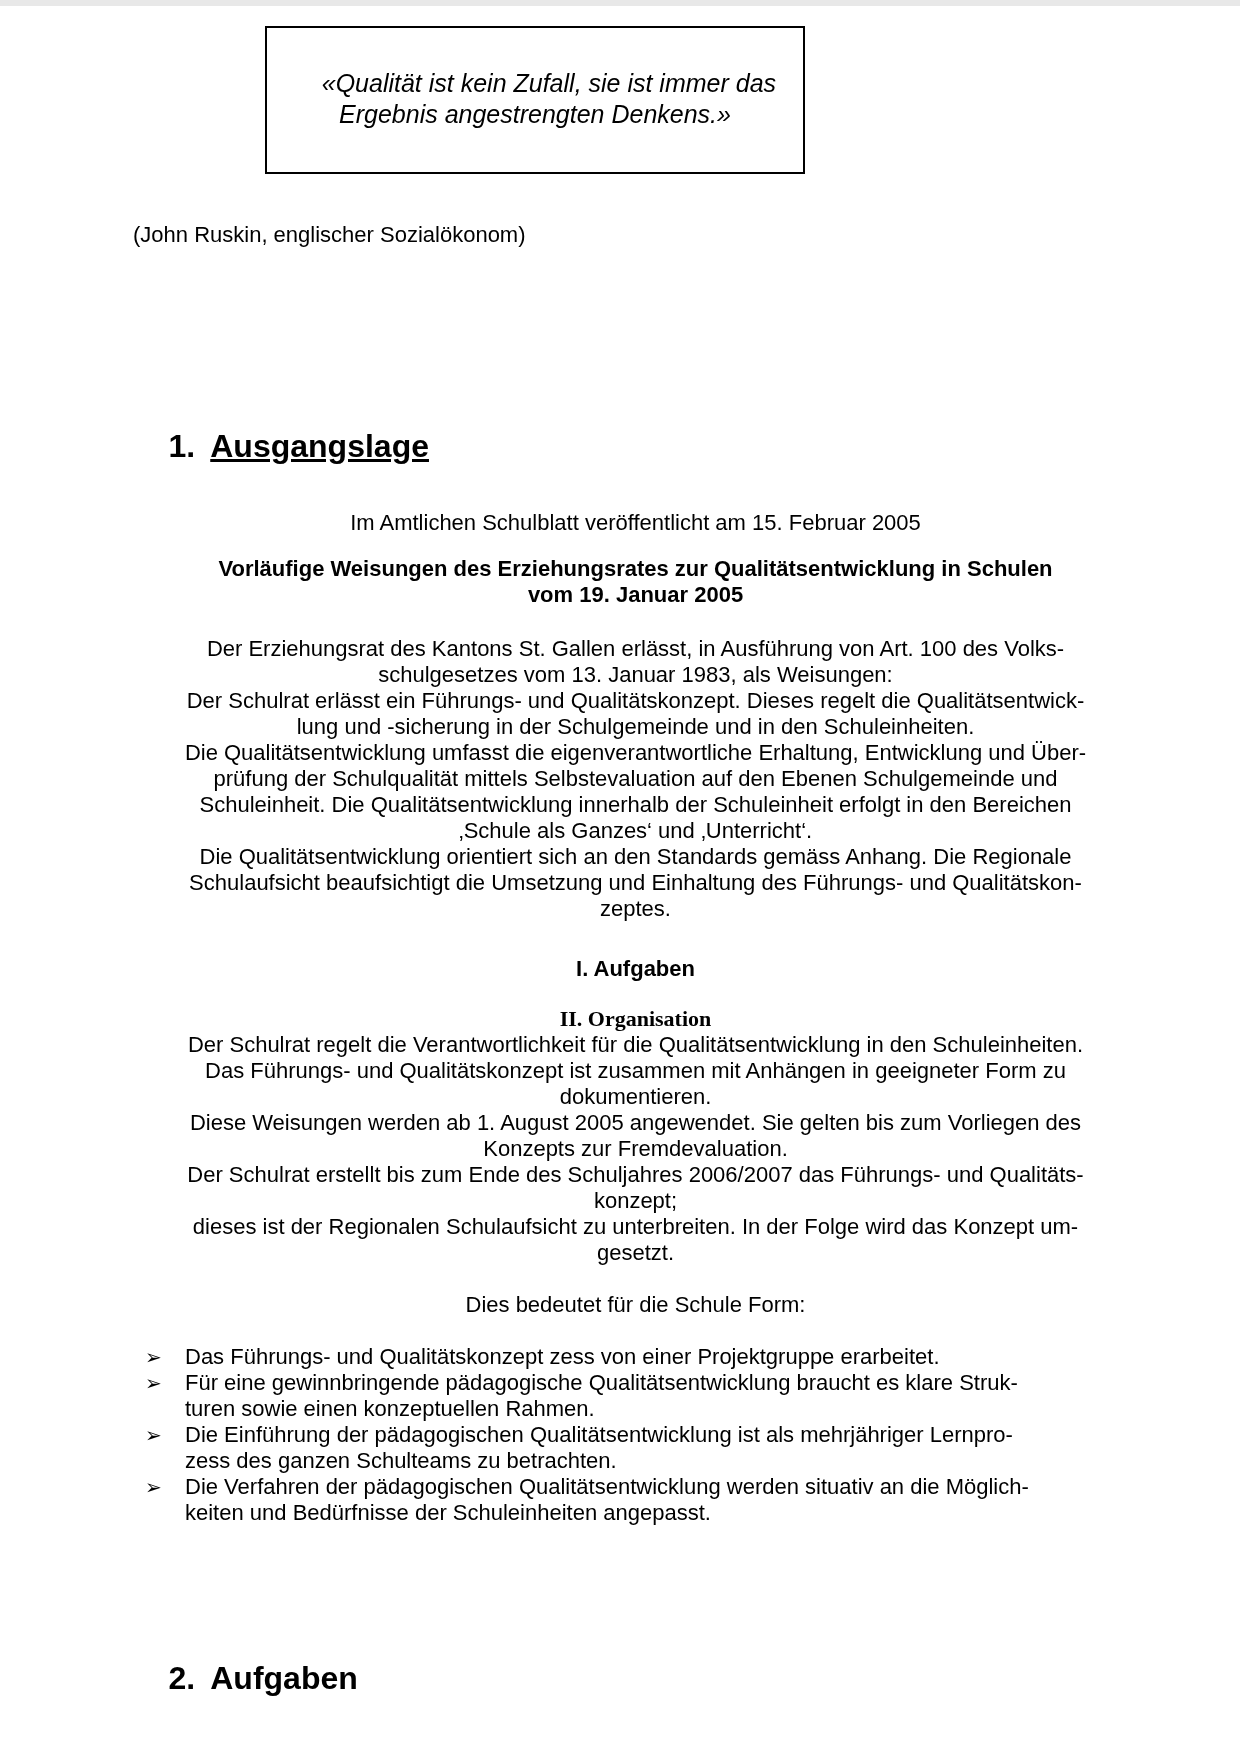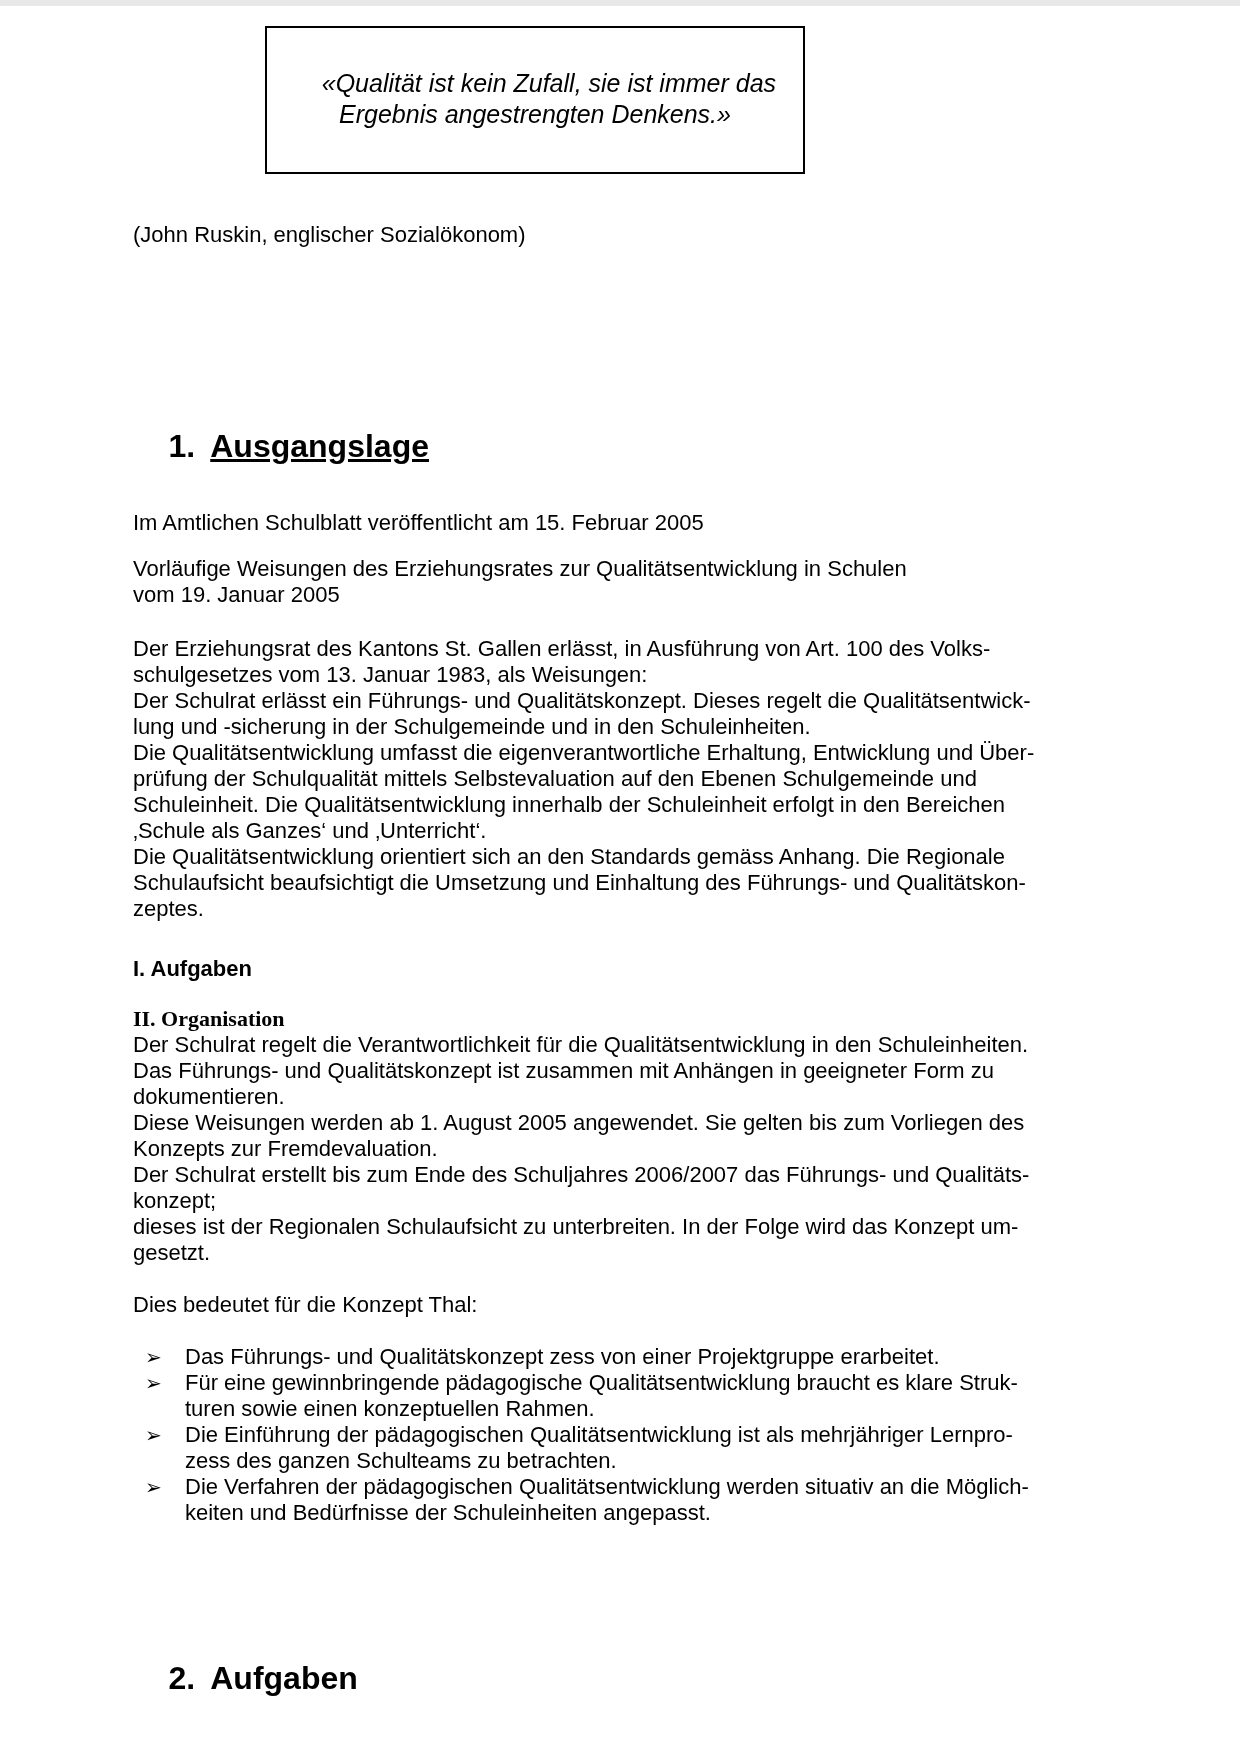--- a/index.html
+++ b/index.html
@@ -31,33 +31,34 @@
     box-sizing: border-box;
     margin: 48px 0 0 133px;
     width: 975px;
     padding-right: 83px;
     white-space: pre;
   }
   .content-block {
     margin-left: 133px;
     width: 1005px;
     white-space: pre;
+    text-align: center;
   }
   .num-heading {
     margin-left: 133px;
     font-weight: bold;
     font-size: 32px;
     line-height: 28px;
     white-space: pre;
   }
   .num-heading .h-num { display: inline-block; margin-right: 15px; }
   .num-heading .h-underline { text-decoration: underline; }
   .h1-block { margin-top: 156px; }
   .published-line { margin-top: 22px; }
-  .directive-title { margin-top: 20px; font-weight: normal; }
+  .directive-title { margin-top: 20px; font-weight: bold; }
   .intro-par { margin-top: 28px; }
   .sub-heading { font-weight: bold; white-space: pre; }
   .sub-aufgaben { margin-top: 34px; }
   .sub-organisation { margin-top: 24px; font-family: Liberation Serif, serif; }
   .sub-schluss { margin-top: 29px; }
   .body-par { margin-top: 0; }
   .thal-intro { margin-top: 26px; }
   .bullet-list { margin-top: 26px; margin-left: 133px; width: 1005px; }
   .bullet-item { display: flex; align-items: flex-start; }
   .bullet-marker {
@@ -110,21 +111,21 @@
 Das Führungs- und Qualitätskonzept ist zusammen mit Anhängen in geeigneter Form zu
 dokumentieren.</div>
 
   <div class="content-block body-par">Diese Weisungen werden ab 1. August 2005 angewendet. Sie gelten bis zum Vorliegen des
 Konzepts zur Fremdevaluation.
 Der Schulrat erstellt bis zum Ende des Schuljahres 2006/2007 das Führungs- und Qualitäts-
 konzept;
 dieses ist der Regionalen Schulaufsicht zu unterbreiten. In der Folge wird das Konzept um-
 gesetzt.</div>
 
-  <div class="content-block thal-intro">Dies bedeutet für die Konzept Thal:</div>
+  <div class="content-block thal-intro">Dies bedeutet für die Schule Form:</div>
 
   <div class="bullet-list">
     <div class="bullet-item">
       <span class="bullet-marker">➢</span>
       <span class="bullet-text">Das Führungs- und Qualitätskonzept zess von einer Projektgruppe erarbeitet.</span>
     </div>
     <div class="bullet-item">
       <span class="bullet-marker">➢</span>
       <span class="bullet-text">Für eine gewinnbringende pädagogische Qualitätsentwicklung braucht es klare Struk-
 turen sowie einen konzeptuellen Rahmen.</span>

